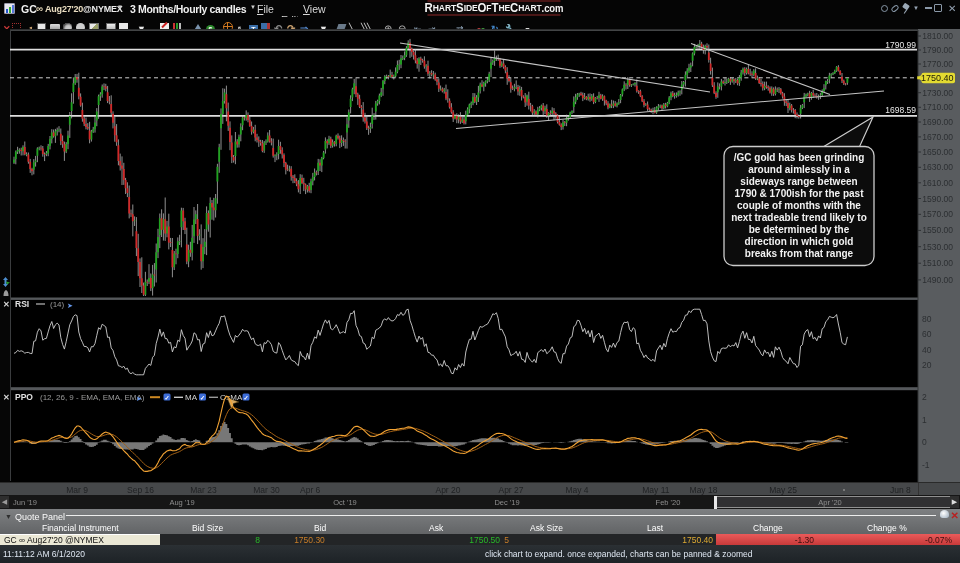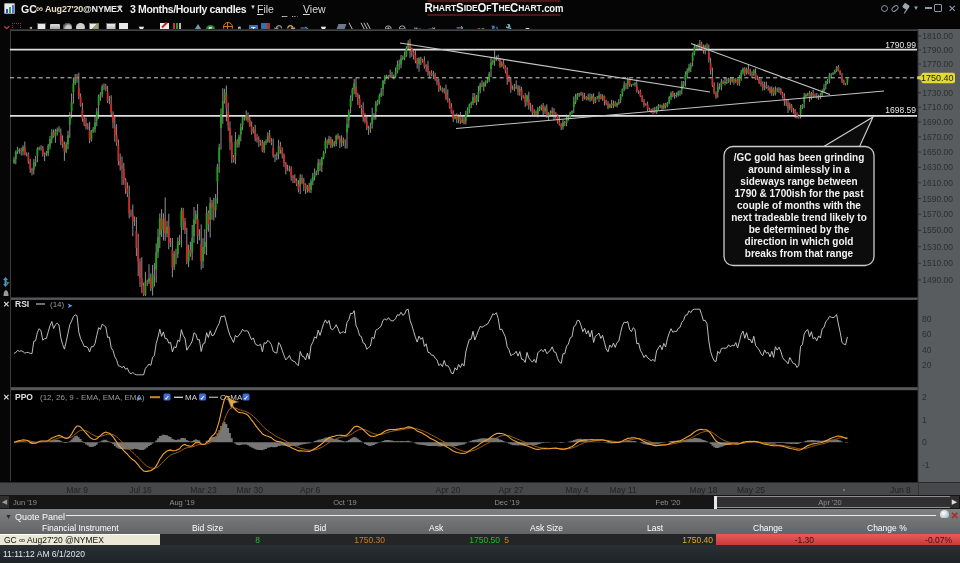--- a/index.html
+++ b/index.html
@@ -204,31 +204,31 @@
 <text x="922" y="445.3" class="ax">0</text>
 <text x="922" y="467.8" class="ax">-1</text>
 
 <path d="M5.5 277 l2.5 3 h-1.5 v4 h1.5 l-2.5 3 l-2.5 -3 h1.5 v-4 h-1.5 z" fill="#4d8fd1"></path>
 <path d="M6 281.5 l4 1 l-3 2 z" fill="#2d9e2d"></path>
 <path d="M3.5 296 q0 -5 2.5 -6 q2.5 1 2.5 6 z" fill="#9a9a9a"></path>
 </svg>
 
 <div class="abs" style="left:0;top:481.5px;width:960px;height:13.5px;background:#46484a;color:#202224;font:8.5px 'Liberation Sans',sans-serif;border-top:1px solid #2a2a2a">
 <span style="position:absolute;left:47px;top:2px;width:60px;text-align:center">Mar 9</span>
-    <span style="position:absolute;left:110.5px;top:2px;width:60px;text-align:center">Jul 16</span>
+    <span style="position:absolute;left:110.5px;top:2px;width:60px;text-align:center">Sep 16</span>
     <span style="position:absolute;left:173.5px;top:2px;width:60px;text-align:center">Mar 23</span>
-    <span style="position:absolute;left:236.5px;top:2px;width:60px;text-align:left">Mar 30</span>
+    <span style="position:absolute;left:236.5px;top:2px;width:60px;text-align:center">Mar 30</span>
     <span style="position:absolute;left:300px;top:2px;width:60px;text-align:left">Apr 6</span>
     <span style="position:absolute;left:354px;top:18px;width:60px;text-align:right">Apr 13</span>
     <span style="position:absolute;left:418px;top:2px;width:60px;text-align:center">Apr 20</span>
     <span style="position:absolute;left:481px;top:2px;width:60px;text-align:center">Apr 27</span>
     <span style="position:absolute;left:547px;top:2px;width:60px;text-align:center">May 4</span>
-    <span style="position:absolute;left:609.5px;top:2px;width:60px;text-align:left">May 11</span>
+    <span style="position:absolute;left:609.5px;top:2px;width:60px;text-align:right">May 11</span>
     <span style="position:absolute;left:673.5px;top:2px;width:60px;text-align:center">May 18</span>
-    <span style="position:absolute;left:737px;top:2px;width:60px;text-align:left">May 25</span>
+    <span style="position:absolute;left:737px;top:2px;width:60px;text-align:right">May 25</span>
     <span style="position:absolute;left:890px;top:2px;width:60px;text-align:left">Jun 8</span>
 <span style="position:absolute;left:843px;top:6px;width:2px;height:2px;background:#8a8a8a;border-radius:50%"></span>
 <span style="position:absolute;left:918px;top:0;width:1px;height:13px;background:#333"></span>
 </div>
 
 <div class="abs" style="left:0;top:495px;width:960px;height:14px;background:#161616;color:#8e8e8e;font:7.5px 'Liberation Sans',sans-serif">
   <span class="abs" style="left:714px;top:1px;width:236px;height:11.5px;background:#303032;border-top:1px solid #909090;border-bottom:1px solid #909090"></span>
   <span class="abs" style="left:713.5px;top:0.5px;width:3px;height:13px;background:#e8e8e8"></span>
   <span style="position:absolute;left:-5px;top:3px;width:60px;text-align:center">Jun '19</span>
     <span style="position:absolute;left:152px;top:3px;width:60px;text-align:center">Aug '19</span>
@@ -252,23 +252,24 @@
   <span class="abs" style="left:429px;top:13.5px;font:8.5px 'Liberation Sans',sans-serif">Ask</span>
   <span class="abs" style="left:530px;top:13.5px;font:8.5px 'Liberation Sans',sans-serif">Ask Size</span>
   <span class="abs" style="left:647px;top:13.5px;font:8.5px 'Liberation Sans',sans-serif">Last</span>
   <span class="abs" style="left:753px;top:13.5px;font:8.5px 'Liberation Sans',sans-serif">Change</span>
   <span class="abs" style="left:867px;top:13.5px;font:8.5px 'Liberation Sans',sans-serif">Change %</span>
 </div>
 
 <div class="abs" style="left:0;top:533.5px;width:960px;height:11.5px;background:#232527">
   <span class="abs" style="left:0;top:0;width:160px;height:11.5px;background:#ebe8d5;border-top:1px solid #fff;color:#111;font:8.5px 'Liberation Sans',sans-serif;padding-left:4px;line-height:11px">GC ∞ Aug27'20 @NYMEX</span>
   <span class="abs" style="right:700px;top:1.5px;color:#28b828;font:8.5px 'Liberation Sans',sans-serif">8</span>
-  <span class="abs" style="left:272px;top:1.5px;width:113px;text-align:right;color:#c87d28;font:8.5px 'Liberation Sans',sans-serif">1750.30</span>
+  <span class="abs" style="left:253px;top:1.5px;width:113px;text-align:center;color:#c87d28;font:8.5px 'Liberation Sans',sans-serif">1750.30</span>
   <span class="abs" style="left:387px;top:1.5px;width:113px;text-align:right;color:#28b828;font:8.5px 'Liberation Sans',sans-serif">1750.50</span>
   <span class="abs" style="left:495px;top:1.5px;width:14px;text-align:right;color:#c87d28;font:8.5px 'Liberation Sans',sans-serif">5</span>
   <span class="abs" style="left:600px;top:1.5px;width:113px;text-align:right;color:#ddaa33;font:8.5px 'Liberation Sans',sans-serif">1750.40</span>
   <span class="abs" style="left:716px;top:0;width:244px;height:11.5px;background:linear-gradient(#ea5a5a,#c83a3a)"></span>
   <span class="abs" style="left:700px;top:1.5px;width:114px;text-align:right;color:#3c0e0e;font:8.5px 'Liberation Sans',sans-serif">-1.30</span>
   <span class="abs" style="left:840px;top:1.5px;width:112px;text-align:right;color:#3c0e0e;font:8.5px 'Liberation Sans',sans-serif">-0.07%</span>
 </div>
 
 <div class="abs" style="left:0;top:545px;width:960px;height:18px;background:linear-gradient(#2b3034,#1d2226);color:#dfe7f2;font:8.5px 'Liberation Sans',sans-serif">
   <span class="abs" style="left:3px;top:3.5px">11:11:12 AM 6/1/2020</span>
+  <span class="abs" style="left:485px;top:4px">click chart to expand. once expanded, charts can be panned &amp; zoomed</span>
 </div>
 </body></html>

